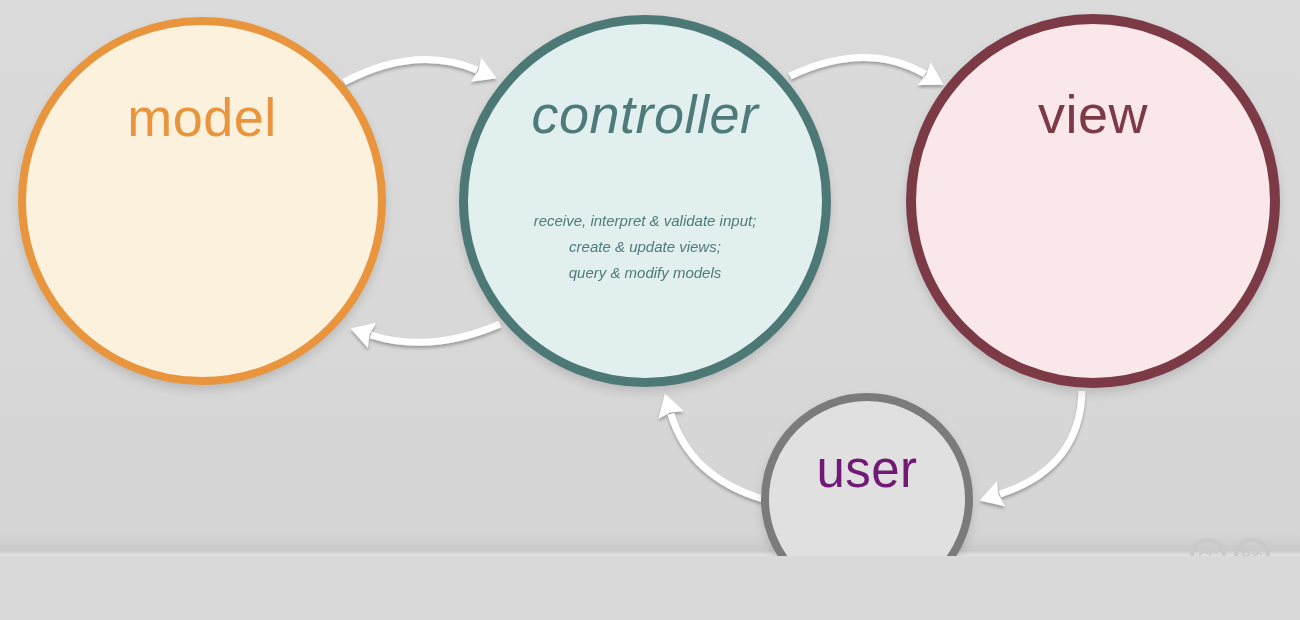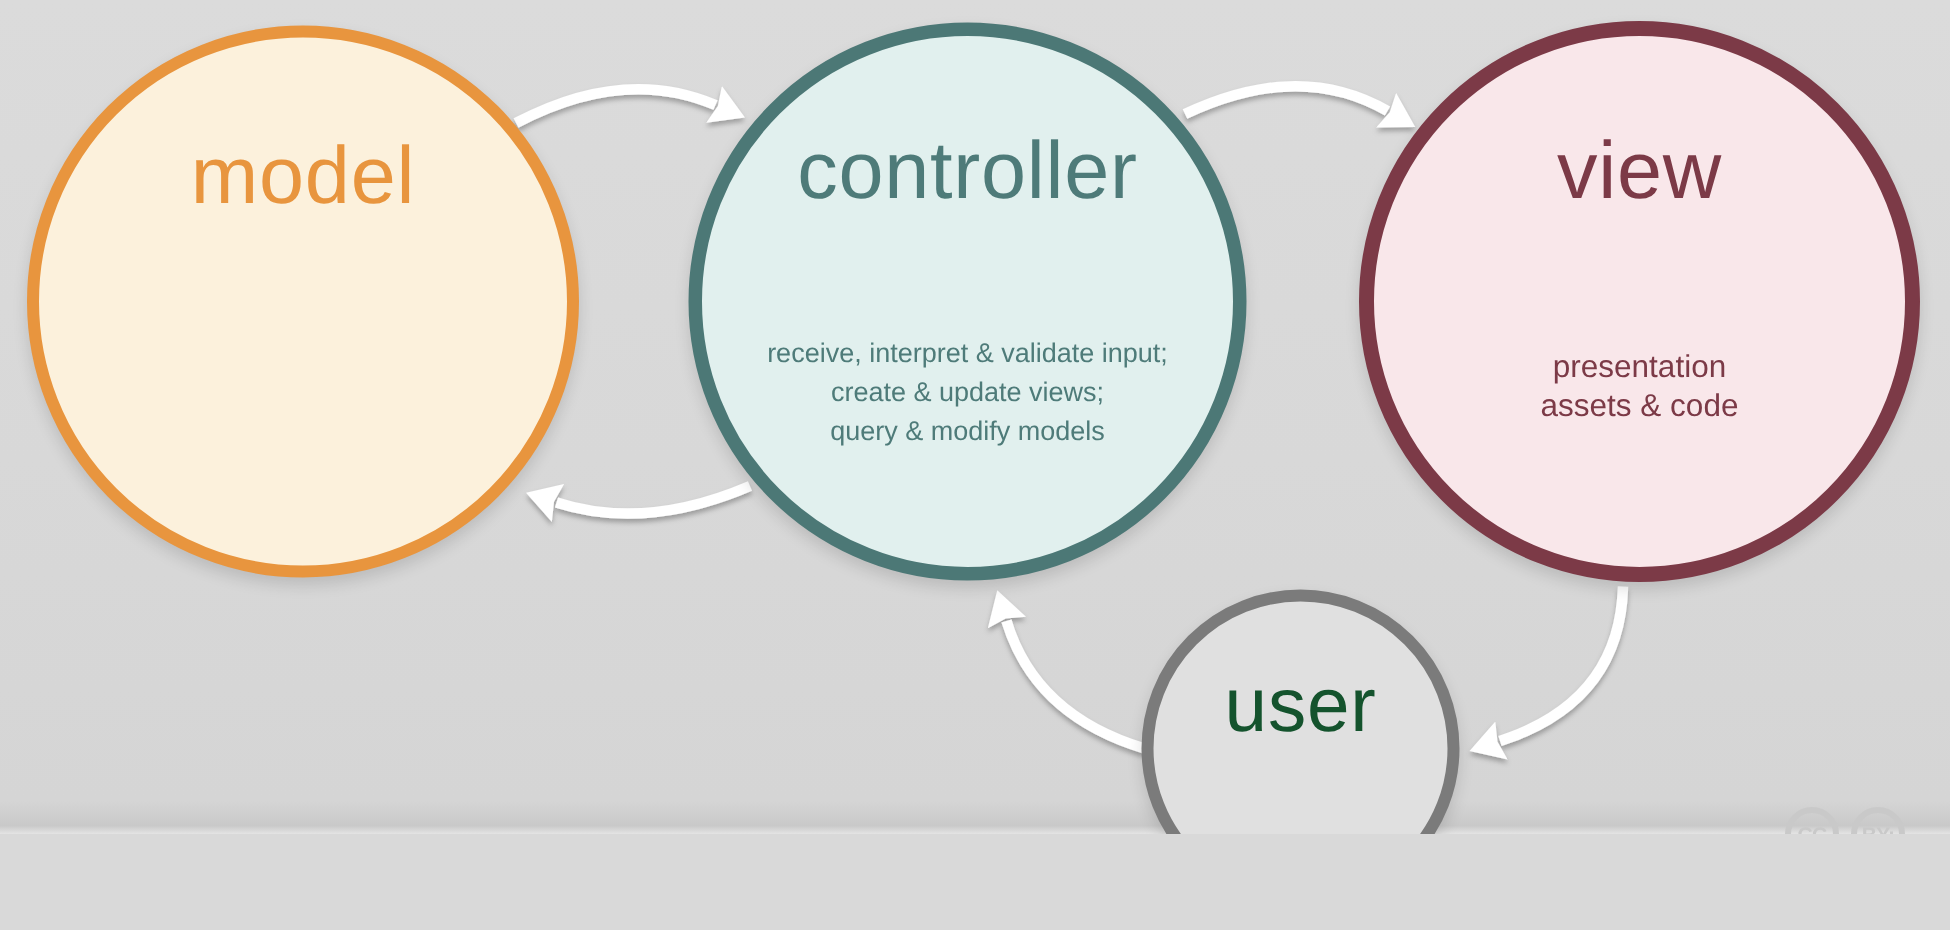--- a/index.html
+++ b/index.html
@@ -46,31 +46,31 @@
     line-height: 1.05;
   }
   .node-desc {
     position: absolute;
     left: 0; right: 0;
     white-space: pre-line;
     font-weight: 400;
   }
 
   #node-model      { left: 18px;  top: 17px;  width: 368px; height: 368px; border: 8px solid;  }
-  #node-controller { left: 459px; top: 15px;  width: 372px; height: 372px; border: 9px solid;  }
+  #node-controller { left: 459px; top: 15px;  width: 372px; height: 372px; border: 9px solid; font-style: italic;  }
   #node-view       { left: 906px; top: 14px;  width: 374px; height: 374px; border: 10px solid; }
   #node-user       { left: 761px; top: 393px; width: 212px; height: 212px; border: 8px solid;  }
 
   #node-model .node-title      { top: 64px; font-size: 54px; }
   #node-controller .node-title { top: 62px; font-size: 54px; }
   #node-view .node-title       { top: 62px; font-size: 54px; }
   #node-user .node-title       { top: 42px; font-size: 51px; }
 
   #node-model .node-desc      { top: 198px; font-size: 21px; line-height: 25.5px; }
-  #node-controller .node-desc { top: 198px; font-size: 18px; line-height: 26px;   }
+  #node-controller .node-desc { top: 184px; font-size: 15px; line-height: 26px;   }
   #node-view .node-desc       { top: 208px; font-size: 21px; line-height: 26px;   }
   #node-user .node-desc       { top: 98px;  font-size: 20px; line-height: 26px;   }
 
   
   #attribution {
     position: absolute;
     left: 1190px; top: 538px;
     z-index: 3;
     color: #c9c9c9;
   }
@@ -125,25 +125,23 @@
 
   <div class="node" id="node-controller" style="border-color: rgb(76, 120, 118); background: rgb(225, 240, 238); color: rgb(78, 123, 121);">
     <div class="node-title">controller</div>
     <div class="node-desc">receive, interpret &amp; validate input;
 create &amp; update views;
 query &amp; modify models</div>
   </div>
 
   <div class="node" id="node-view" style="border-color: rgb(124, 58, 71); background: rgb(249, 231, 234); color: rgb(124, 58, 71); text-align: center;">
     <div class="node-title">view</div>
-    <div class="node-desc">presentation
-assets &amp; code</div>
   </div>
 
-  <div class="node" id="node-user" style="border-color: rgb(123, 123, 123); background: rgb(224, 224, 224); color: #14532d;">
+  <div class="node" id="node-user" style="border-color: rgb(123, 123, 123); background: rgb(224, 224, 224); color: #701a75;">
     <div class="node-title">user</div>
   </div>
 
   <div id="attribution">
     <div class="cc-badges">
       <div class="cc-badge">CC</div>
       <div class="cc-badge">BY:</div>
     </div>
     <div class="cc-name">Shane
 Brinkman-Davis</div>

